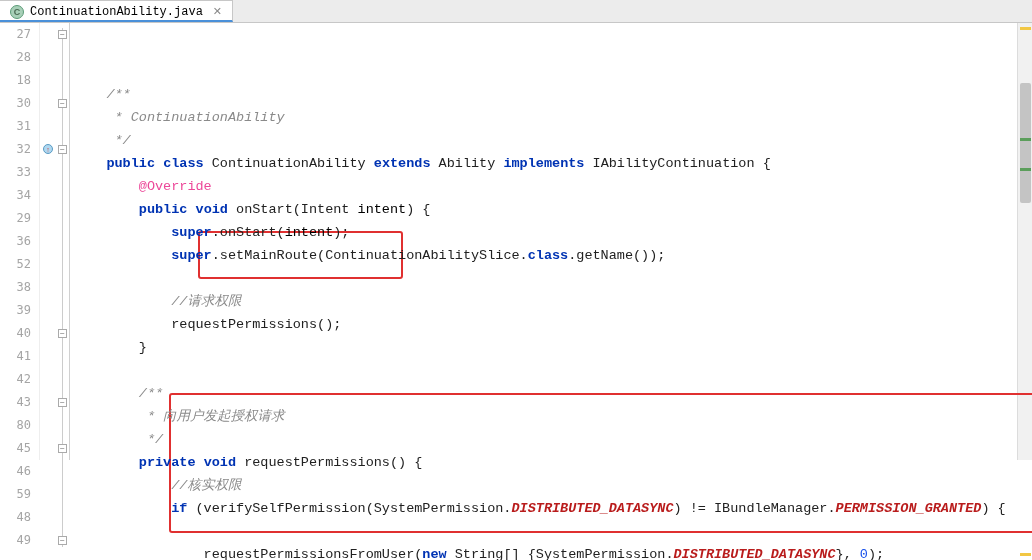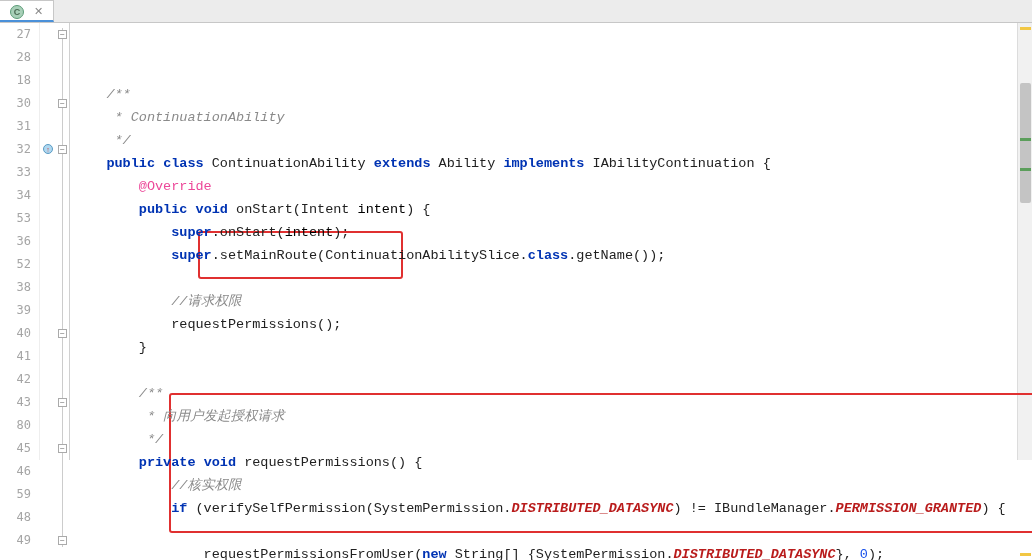--- a/index.html
+++ b/index.html
@@ -194,35 +194,36 @@
     .number { color: #1750eb; }
     .const { color: #b91c1c; font-style: italic; font-weight: bold; }
     .param { color: #000; }
   </style>
 </head>
 <body>
 
 <div class="tab-bar">
   <div class="tab">
     <span class="file-icon">C</span>
+    <span>ContinuationAbility.java</span>
     <span class="tab-close">✕</span>
   </div>
 </div>
 
 <div class="editor-area">
   <div class="gutter" id="gutter">
       <div class="ln">27</div>
       <div class="ln">28</div>
       <div class="ln">18</div>
       <div class="ln">30</div>
       <div class="ln">31</div>
       <div class="ln">32</div>
       <div class="ln">33</div>
       <div class="ln">34</div>
-      <div class="ln">53</div>
+      <div class="ln">29</div>
       <div class="ln">36</div>
       <div class="ln">52</div>
       <div class="ln">38</div>
       <div class="ln">39</div>
       <div class="ln">40</div>
       <div class="ln">41</div>
       <div class="ln">42</div>
       <div class="ln">43</div>
       <div class="ln">80</div>
       <div class="ln">45</div>

